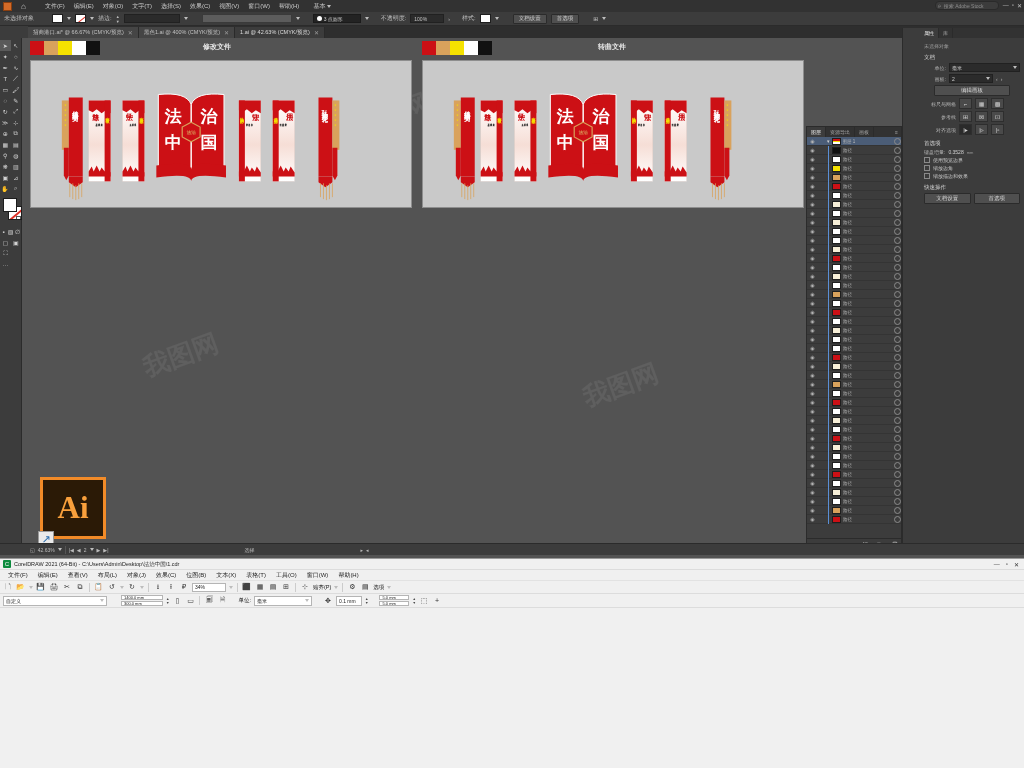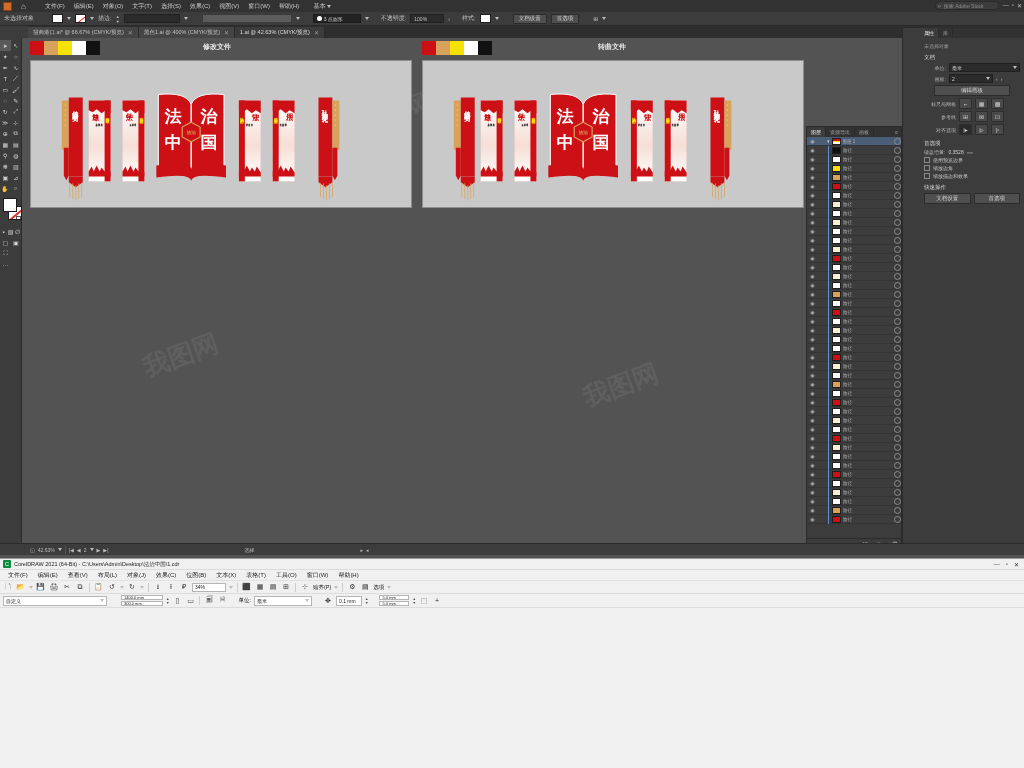--- a/index.html
+++ b/index.html
@@ -599,20 +599,24 @@
           <text x="306" y="46" text-anchor="middle">★</text>
             <text x="306" y="51" text-anchor="middle">★</text>
           <text x="306" y="56" text-anchor="middle">★</text>
             <text x="306" y="61" text-anchor="middle">★</text>
           <text x="306" y="66" text-anchor="middle">★</text>
         </g>
         <text x="296" y="48" fill="#ffffff" font-size="6.2" font-weight="bold" text-anchor="middle" writing-mode="tb" style="letter-spacing:1.2px">弘扬法治文化</text>
       </svg>
     </div>
 
+    <div id="ai-shortcut" style="left:18px;top:439px">
+      <div class="ico">Ai</div>
+      <div class="arrow">↗</div>
+    </div>
   </div>
 
   <div id="ai-layers">
     <div class="pnl-tabs">
       <div class="pnl-tab active">图层</div>
       <div class="pnl-tab">资源导出</div>
       <div class="pnl-tab">画板</div>
       <div class="pnl-tabctl">≡</div>
     </div>
     <div class="layer-row top">

